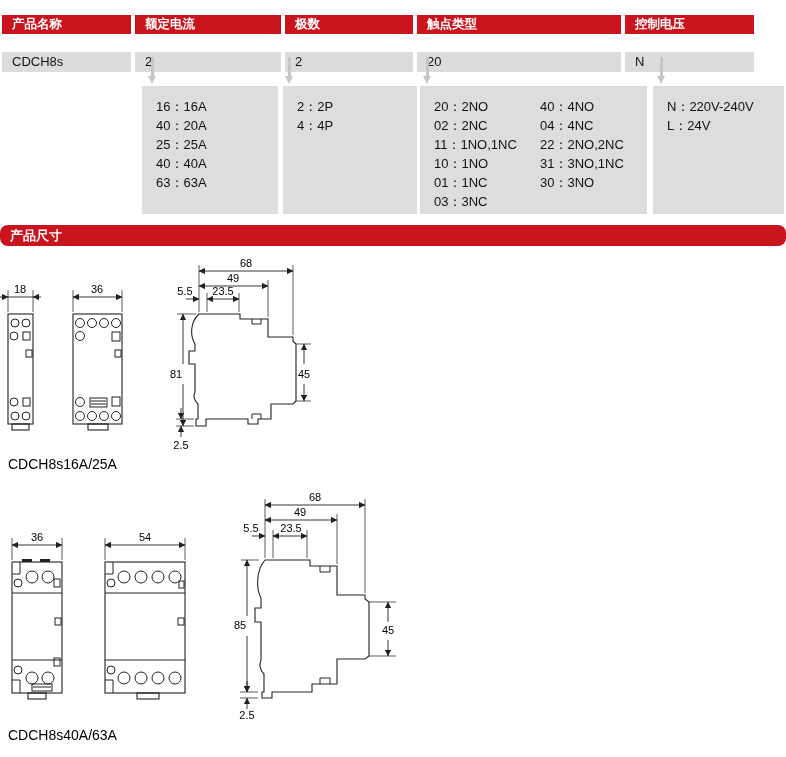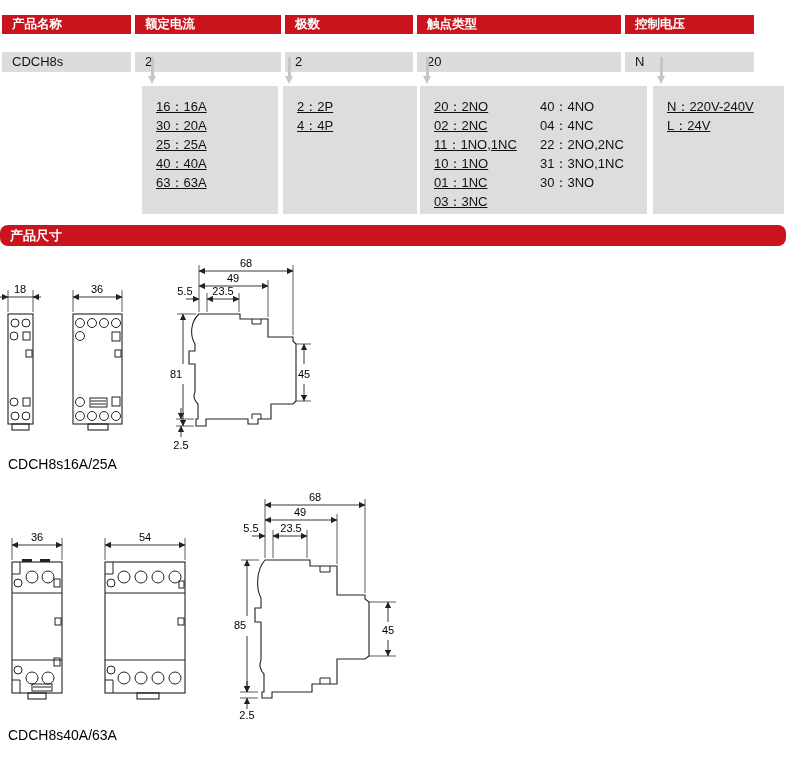--- a/index.html
+++ b/index.html
@@ -15,21 +15,21 @@
   .selcol:nth-child(5){width:129px}
   .selhead{height:19px;line-height:19px;background:#c9141d;color:#fff;font-weight:bold;font-size:12.5px;padding-left:10px;}
   .selval{height:20px;line-height:20px;background:#dcdcdc;color:#111;font-size:13px;padding-left:10px;}
 
   
   .darrow{position:absolute;top:57px;width:9px;height:28px;}
   .darrow::before{content:"";position:absolute;left:3px;top:0;width:3px;height:19px;background:#c6c6c6;}
   .darrow::after{content:"";position:absolute;left:0;top:19px;width:0;height:0;border-left:4.5px solid transparent;border-right:4.5px solid transparent;border-top:8px solid #c6c6c6;}
 
   
-  .optbox{position:absolute;top:86px;height:128px;background:#dcdddd;box-sizing:border-box;padding:11px 0 8px 14px;font-size:13px;line-height:19px;color:#111;text-decoration:underline;}
+  .optbox{position:absolute;top:86px;height:128px;background:#dcdddd;box-sizing:border-box;padding:11px 0 8px 14px;font-size:13px;line-height:19px;color:#111;}
   .optline{white-space:nowrap;}
 
   
   .banner{position:absolute;left:0;top:225px;width:786px;height:21px;line-height:21px;background:#c9141d;color:#fff;font-weight:bold;font-size:13px;padding-left:10px;box-sizing:border-box;border-radius:8px;}
 
   
   svg{position:absolute;overflow:visible;}
   #svg-g1{left:0;top:252px;}
   #svg-g2{left:0;top:488px;}
   .outl{fill:none;stroke:#222;stroke-width:1.1;stroke-linejoin:miter;}
@@ -68,21 +68,21 @@
   </div>
 </div>
 
 <div class="darrow" style="left:148px"></div>
 <div class="darrow" style="left:285px"></div>
 <div class="darrow" style="left:423px"></div>
 <div class="darrow" style="left:657px"></div>
 
 <div class="optbox" style="left:142px;width:136px">
   <div class="optline">16：16A</div>
-  <div class="optline">30：20A</div>
+  <div class="optline">40：20A</div>
   <div class="optline">25：25A</div>
   <div class="optline">40：40A</div>
   <div class="optline">63：63A</div>
 </div>
 
 <div class="optbox" style="left:283px;width:134px">
   <div class="optline">2：2P</div>
   <div class="optline">4：4P</div>
 </div>
 

